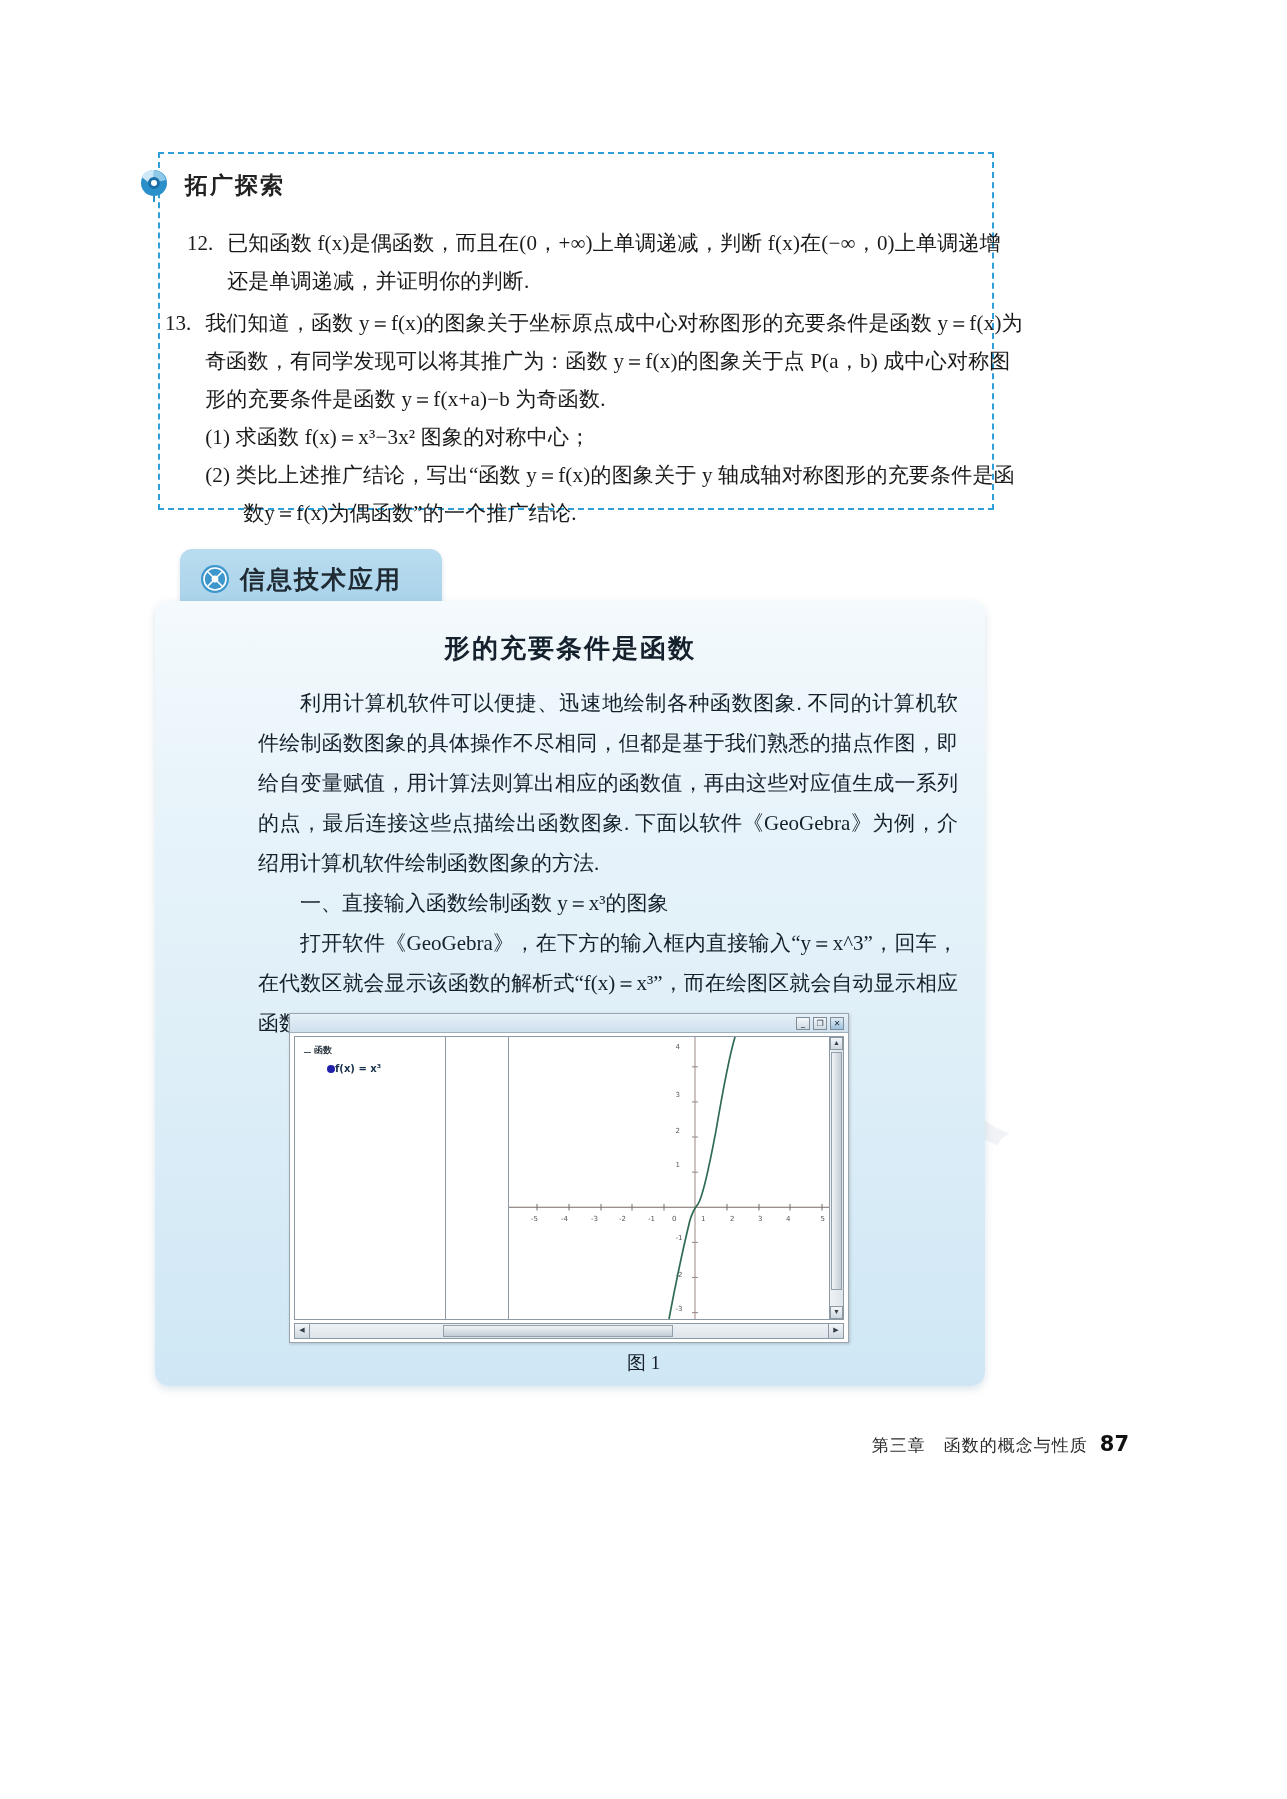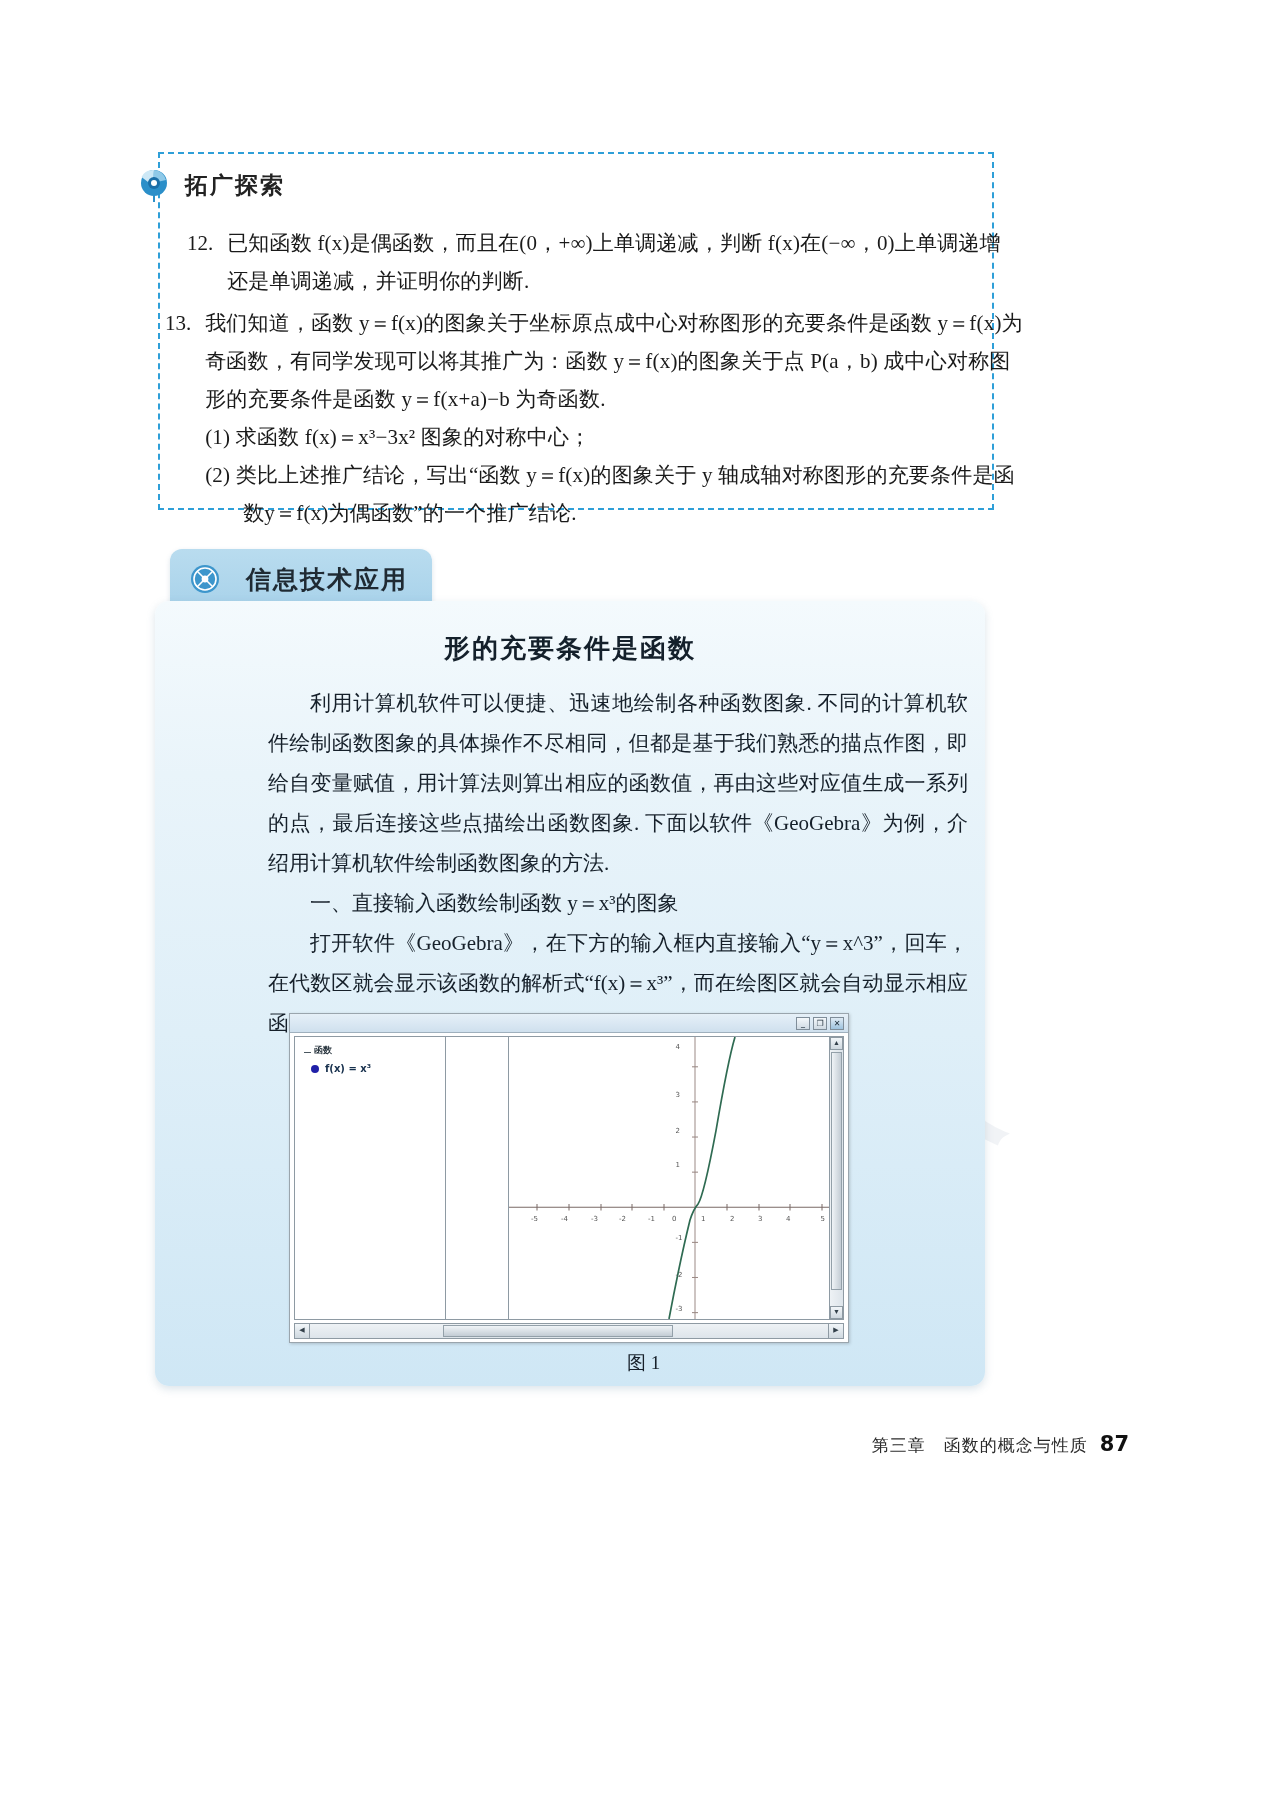--- a/index.html
+++ b/index.html
@@ -64,25 +64,25 @@
     margin-left:14px;font-size:21px;line-height:38px;
     letter-spacing:0.2px;
   }
   .ex-body .ln{display:block;white-space:nowrap;}
   .sub-line{display:block;white-space:nowrap;font-size:21px;line-height:38px;}
   .sub-indent{padding-left:38px;}
   .up{font-size:0.68em;vertical-align:super;font-style:italic;}
 
   
   .tab{
-    position:absolute;left:170px;top:549px;
+    position:absolute;left:180px;top:549px;
     width:262px;height:60px;
     background:linear-gradient(180deg,#b9dcef 0%,#a8d2ea 100%);
     border-radius:12px 12px 0 0;
-    display:flex;align-items:center;gap:24px;
+    display:flex;align-items:center;gap:8px;
     padding-left:18px;box-sizing:border-box;
     box-shadow:0 2px 5px rgba(80,120,150,0.20);
   }
   .tab-icon{width:34px;height:34px;position:relative;}
   .tab-label{
     font-family:"DejaVu Sans","Liberation Sans",sans-serif;
     font-size:25px;font-weight:bold;color:#1f2a33;letter-spacing:2px;
   }
 
   .panel{
@@ -95,21 +95,21 @@
   }
 
   .panel-title{
     position:absolute;left:0;top:30px;width:100%;
     text-align:center;
     font-family:"DejaVu Sans","Liberation Sans",sans-serif;
     font-size:26px;font-weight:bold;color:#14202b;letter-spacing:2px;
   }
 
   .panel-body{
-    position:absolute;left:113px;top:82px;width:700px;
+    position:absolute;left:103px;top:82px;width:700px;
     font-size:21px;line-height:40px;color:#16202a;
     font-family:"Liberation Serif",serif;
   }
   .panel-body p{margin:0;text-align:justify;text-justify:inter-ideograph;}
   .indent2{text-indent:2em;}
 
   
   .gg-wrap{
     position:absolute;left:289px;top:1013px;
     width:560px;height:330px;
@@ -144,23 +144,23 @@
   .gg-alg-head{
     position:absolute;left:9px;top:7px;
     font-family:"DejaVu Sans",sans-serif;font-size:9px;color:#2b3740;
     display:flex;align-items:center;gap:3px;font-weight:bold;
   }
   .minus-box{
     display:inline-block;width:7px;height:7px;
     border-bottom:1px solid #4a5760;position:relative;top:-2px;
   }
   .gg-alg-item{
-    position:absolute;left:16px;top:26px;
+    position:absolute;left:32px;top:26px;
     font-family:"DejaVu Sans",sans-serif;font-size:10px;font-weight:bold;
-    color:#17304d;display:flex;align-items:center;gap:6px;
+    color:#17304d;display:flex;align-items:center;
   }
   .dot-blue{width:8px;height:8px;border-radius:50%;background:#2020a8;display:inline-block;}
   .gg-mid{width:62px;flex:0 0 62px;border-right:1px solid #8e9aa3;background:#fff;}
   .gg-graph{flex:1 1 auto;position:relative;background:#fff;overflow:hidden;}
   .gg-vscroll{
     width:13px;flex:0 0 13px;
     background:linear-gradient(90deg,#eef2f5,#dde4ea);
     border-left:1px solid #8e9aa3;position:relative;
   }
   .gg-vscroll .arrow{

